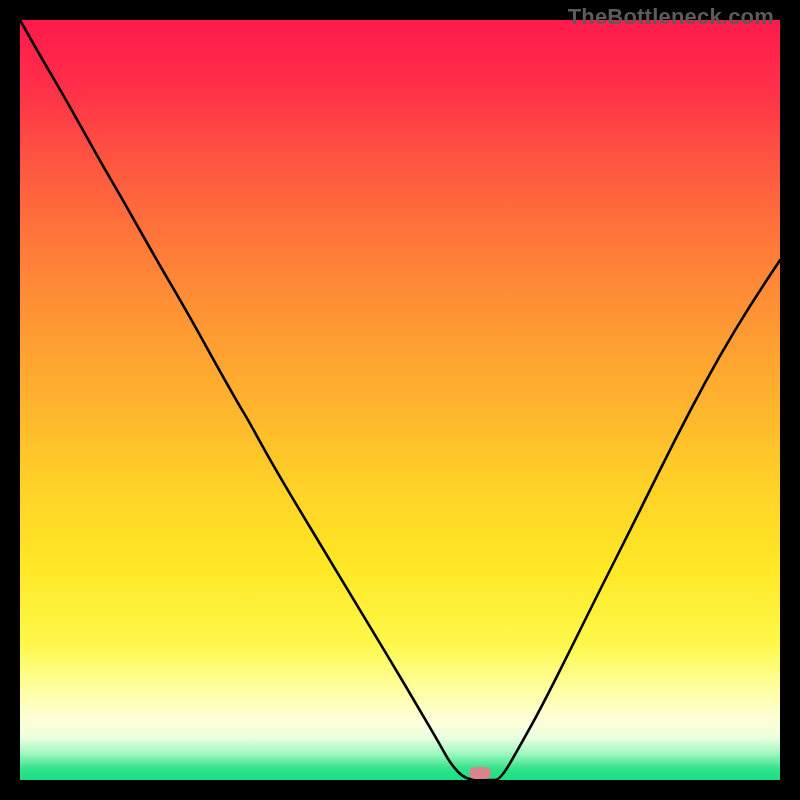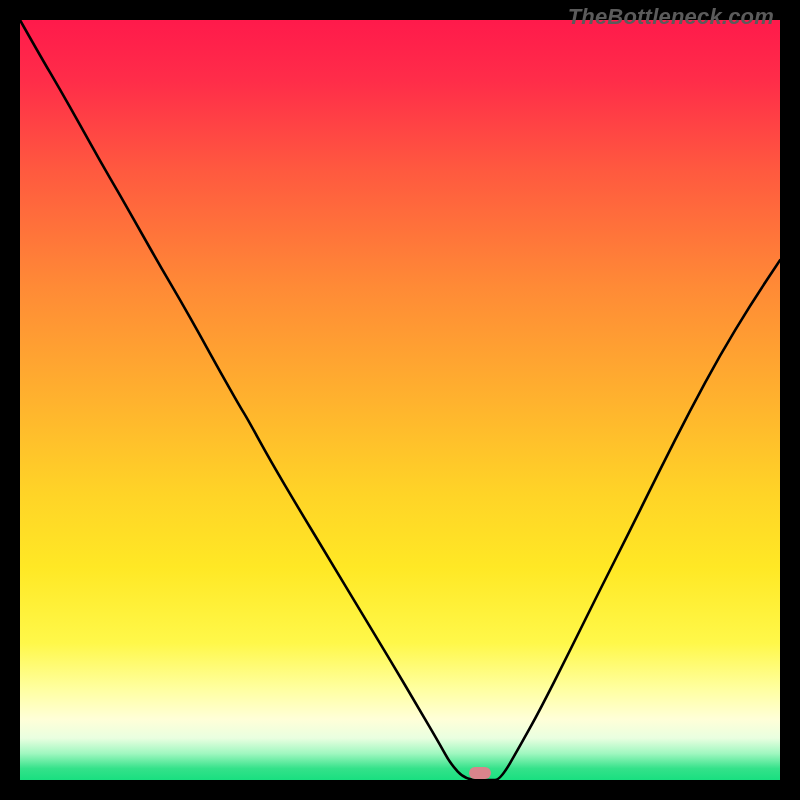--- a/index.html
+++ b/index.html
@@ -2,21 +2,20 @@
 <html><head>
 <meta charset="utf-8">
 <style>
   * { margin: 0; padding: 0; box-sizing: border-box; }
   html, body { width: 800px; height: 800px; overflow: hidden; background: #000; }
   .frame {
     position: relative;
     width: 800px;
     height: 572px;
     background: #000;
-    font-style: italic;
   }
   .plot {
     position: absolute;
     left: 20px;
     top: 20px;
     width: 760px;
     height: 760px;
     overflow: hidden;
   }
   .gradient {

